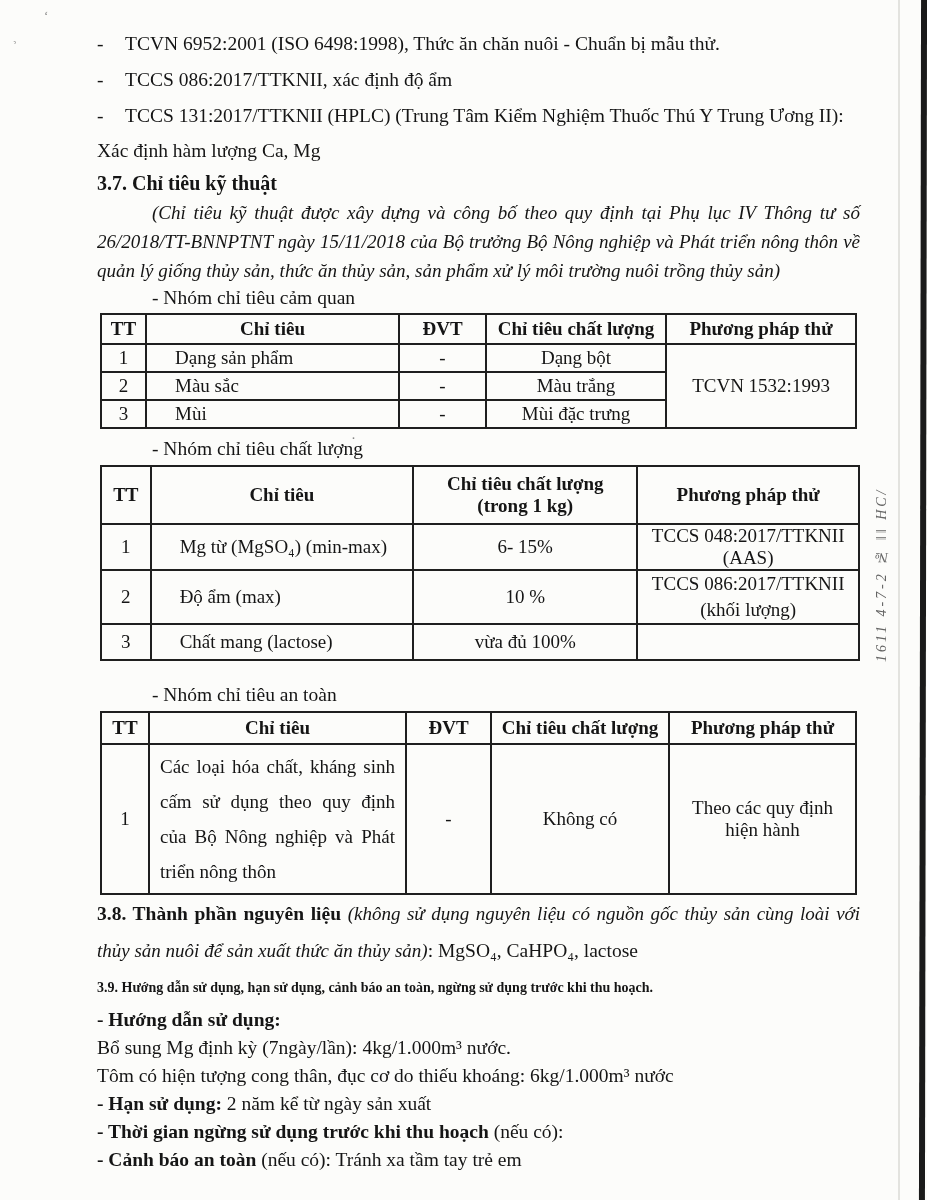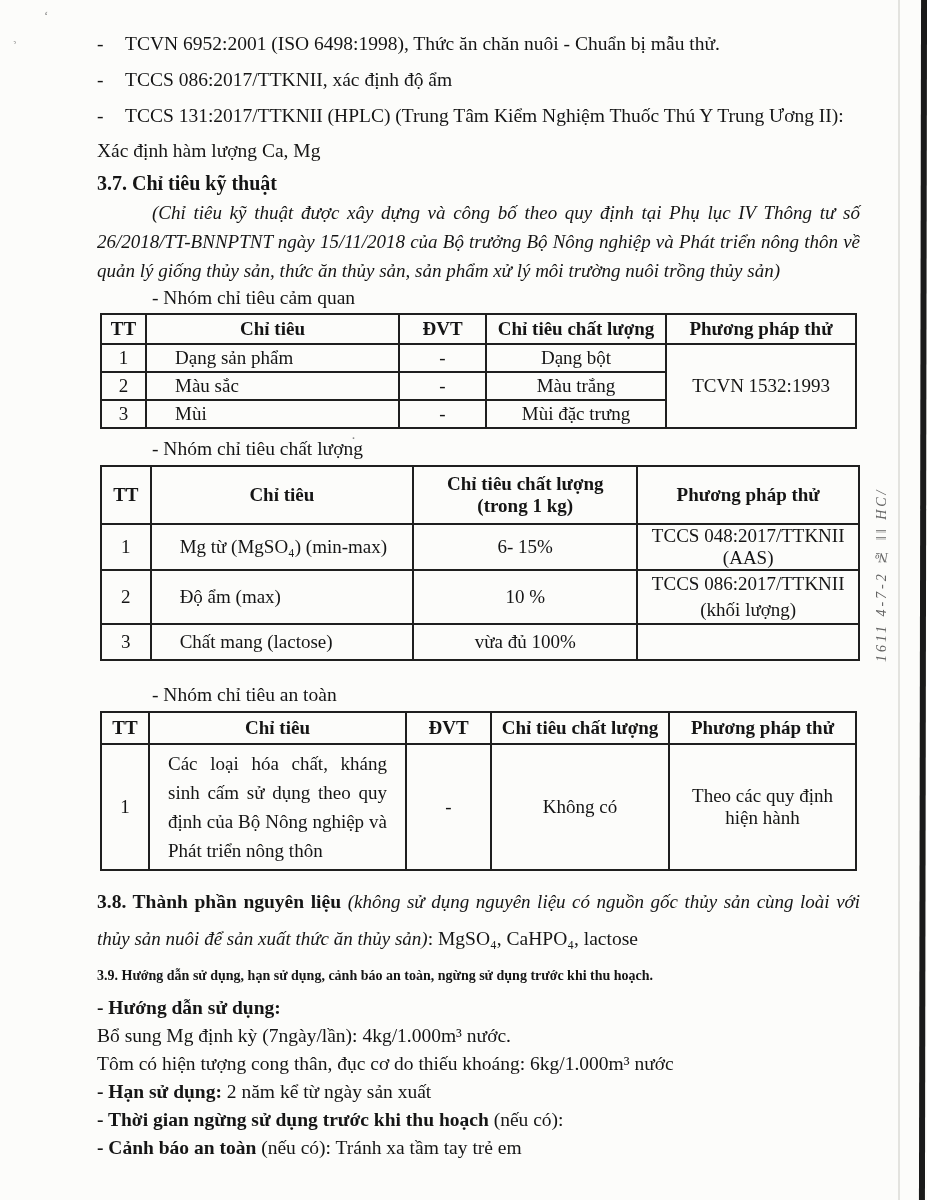--- a/index.html
+++ b/index.html
@@ -27,23 +27,23 @@
   .tb .cl { text-align:left; padding-left:28px; }
   .tb1 th { height:28px; }
   .tb1 td { height:26px; }
   .tb2 { margin-left:-4px; }
   .tb2 th { height:56px; }
   .tb2 tr.r1 td { height:34px; }
   .tb2 tr.r2 td { height:50px; line-height:26px; }
   .tb2 tr.r3 td { height:34px; }
   .tb3 th { height:30px; }
   .tb3 td { height:116px; }
-  .tb3 .big { text-align:justify; padding:4px 18px; line-height:29px; vertical-align:middle; }
-
-  .p38 { margin-top:12px; font-size:19.5px; line-height:37px; text-align:justify; }
+  .tb3 .big { text-align:justify; padding:4px 10px; line-height:35px; vertical-align:middle; }
+
+  .p38 { font-size:19.5px; line-height:37px; text-align:justify; }
   .p38 i { font-size:19px; }
   .h39 { font-weight:bold; font-size:14px; line-height:37px; text-align:justify; }
   .usage { font-size:19.5px; }
   .usage .uline { line-height:28px; }
   .usage .b { font-weight:bold; }
 
   
   .edge-dark { position:absolute; right:1px; top:0; width:6px; height:1200px; background:#1a1a1a; transform:skewX(-0.1deg); }
   .edge-faint { position:absolute; right:27px; top:0; width:2px; height:1200px; background:#e3e3df; }
   .margin-note {

